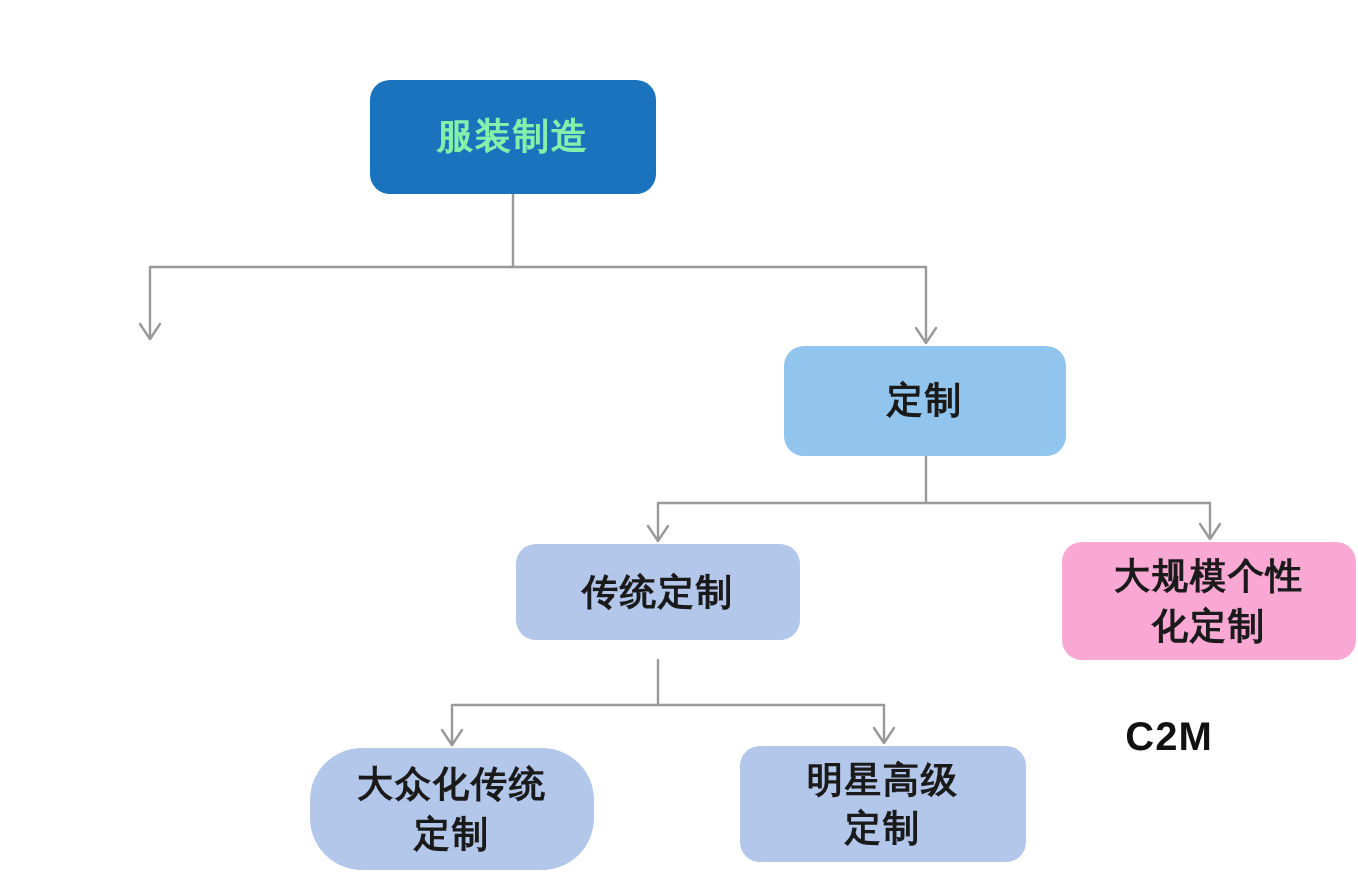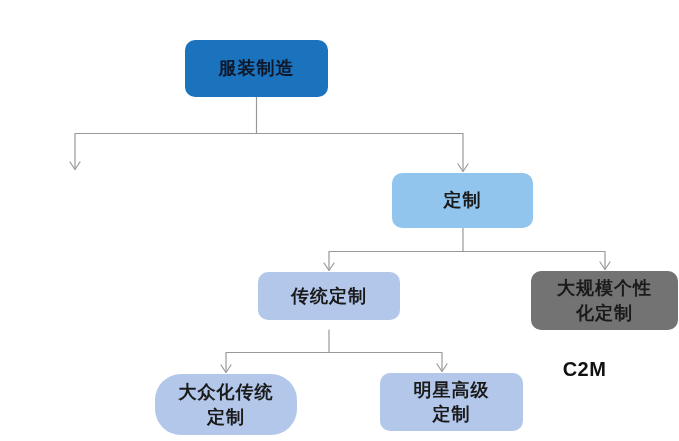--- a/index.html
+++ b/index.html
@@ -72,41 +72,41 @@
     <path d="M463,228 L463,251.5 M329,251.5 L605,251.5 M329,251.5 L329,270 M605,251.5 L605,269"></path>
     <path d="M324,263 L329,270.5 L334,263"></path>
     <path d="M600,262 L605,269.5 L610,262"></path>
 
     <path d="M329,330 L329,352.5 M226,352.5 L442,352.5 M226,352.5 L226,372 M442,352.5 L442,371"></path>
     <path d="M221,365 L226,372.5 L231,365"></path>
     <path d="M437,364 L442,371.5 L447,364"></path>
   </svg>
 
   <div class="node root-node n-root" style="background: rgb(26, 115, 188);">
-    <span class="label" style="color: #0f172a;">服装制造</span>
+    <span class="label" style="color: #86efac;">服装制造</span>
   </div>
 
 
   <div class="node n-cus" style="background: rgb(146, 197, 237);">
     <span class="label" style="color: rgb(26, 26, 26);">定制</span>
   </div>
 
   <div class="node n-trad" style="background: rgb(179, 199, 234);">
     <span class="label" style="color: rgb(26, 26, 26);">传统定制</span>
   </div>
 
-  <div class="node n-mass" style="background: #737373;">
+  <div class="node n-mass" style="background: #f9a8d4;">
     <span class="label" style="color: rgb(26, 26, 26);">大规模个性
 化定制</span>
   </div>
   <div class="caption cap-c2m">C2M</div>
 
   <div class="node n-pop" style="background: rgb(179, 199, 234);">
     <span class="label" style="color: rgb(26, 26, 26);">大众化传统
 定制</span>
   </div>
 
-  <div class="node n-star" style="background: rgb(179, 199, 234); margin-left: 10px;">
+  <div class="node n-star" style="background: rgb(179, 199, 234);">
     <span class="label" style="color: rgb(26, 26, 26);">明星高级
 定制</span>
   </div>
 
 </div>
 
 </body></html>

